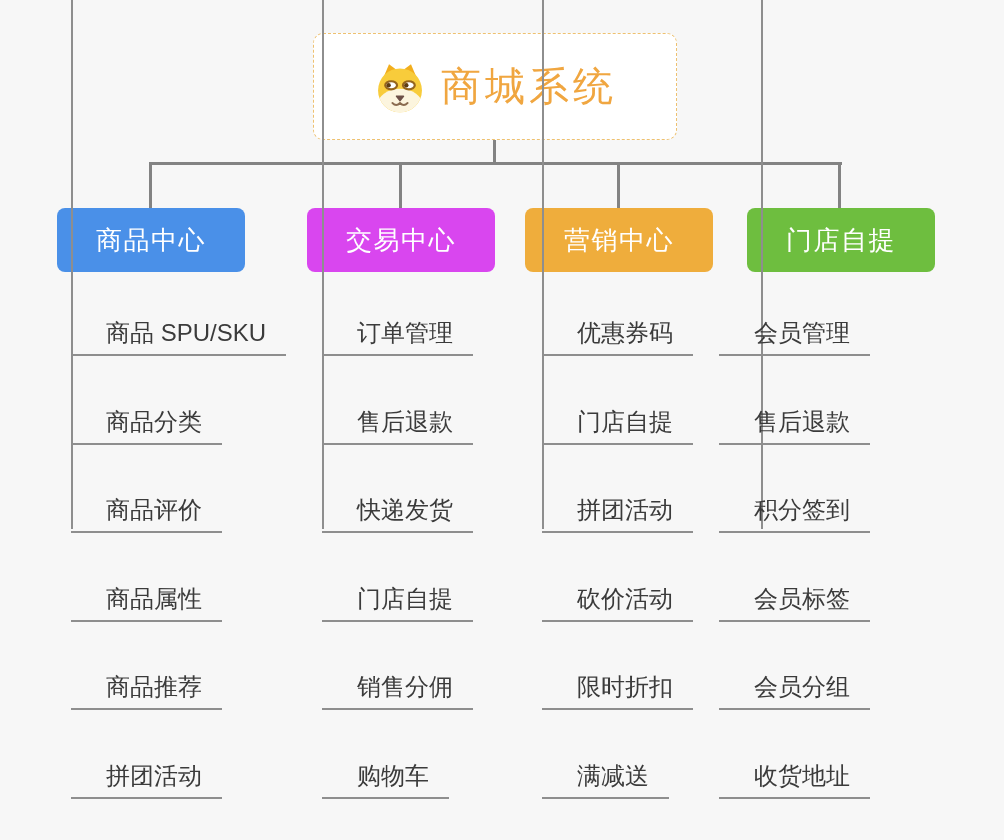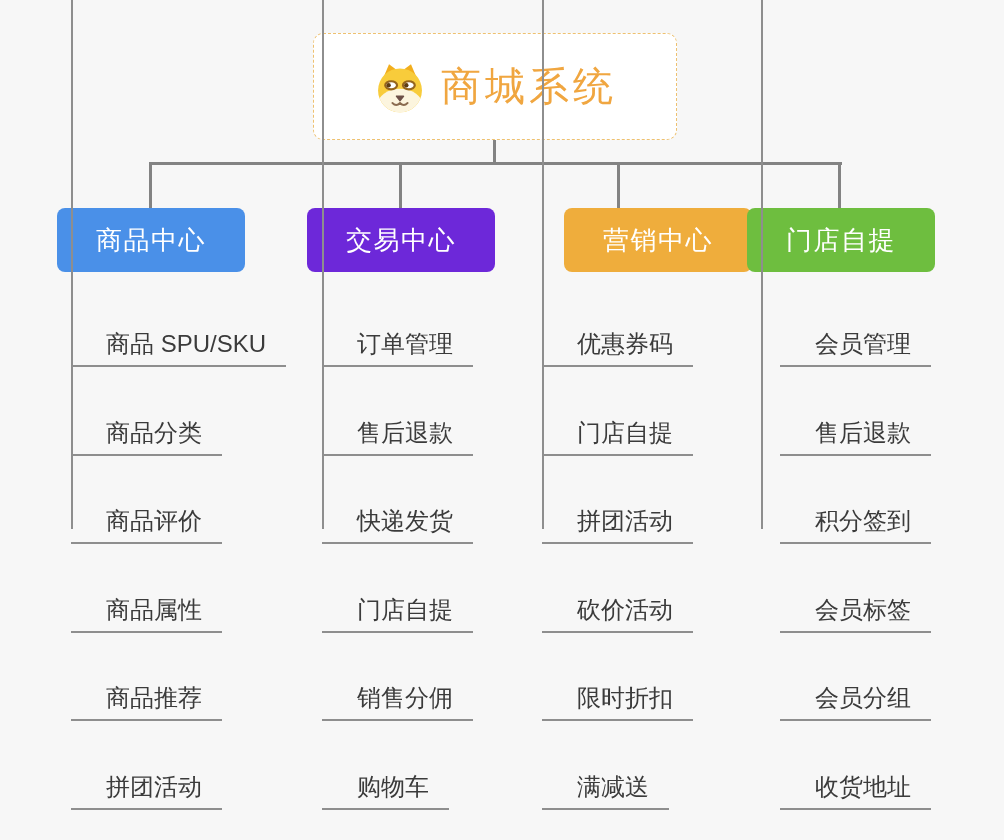--- a/index.html
+++ b/index.html
@@ -19,21 +19,21 @@
   
   .branch-node{position:absolute;top:208px;width:188px;height:64px;border-radius:8px;
     display:flex;align-items:center;justify-content:center;}
   .branch-label{color:#ffffff;font-size:26px;letter-spacing:1.5px;white-space:nowrap;}
 
   
   .leaf-stack{position:absolute;top:272px;}
   .leaf{height:88.6px;box-sizing:border-box;border-bottom:2px solid #8e8e8e;
     display:flex;align-items:flex-end;width:max-content;
     padding:0 20px 5px 35px;}
-  .leaf:first-child{height:84px;margin-top:11px;}
+  .leaf:first-child{height:84px;}
   .leaf-label{font-size:24px;color:#3b3b3b;white-space:nowrap;}
 </style>
 </head>
 <body>
 
 <div class="canvas">
 
   <div class="root-node">
     <svg class="root-icon" viewBox="0 0 64 64">
       <defs>
@@ -80,21 +80,21 @@
         <span class="leaf-label">商品属性</span>
       </div>
     <div class="leaf">
         <span class="leaf-label">商品推荐</span>
       </div>
     <div class="leaf">
         <span class="leaf-label">拼团活动</span>
       </div>
   </div>
 
-  <div class="branch-node" style="left: 307px; background-color: #6d28d9;">
+  <div class="branch-node" style="left: 307px; background-color: #d946ef;">
     <span class="branch-label">交易中心</span>
   </div>
   <div class="spine" style="left:322px;height:529px"></div>
   <div class="leaf-stack" style="left:322px">
     <div class="leaf">
         <span class="leaf-label">订单管理</span>
       </div>
     <div class="leaf">
         <span class="leaf-label">售后退款</span>
       </div>
@@ -105,21 +105,21 @@
         <span class="leaf-label">门店自提</span>
       </div>
     <div class="leaf">
         <span class="leaf-label">销售分佣</span>
       </div>
     <div class="leaf">
         <span class="leaf-label">购物车</span>
       </div>
   </div>
 
-  <div class="branch-node" style="left: 525px; background-color: rgb(239, 173, 60); margin-left: 39px;">
+  <div class="branch-node" style="left: 525px; background-color: rgb(239, 173, 60);">
     <span class="branch-label">营销中心</span>
   </div>
   <div class="spine" style="left:542px;height:529px"></div>
   <div class="leaf-stack" style="left:542px">
     <div class="leaf">
         <span class="leaf-label">优惠券码</span>
       </div>
     <div class="leaf">
         <span class="leaf-label">门店自提</span>
       </div>
@@ -134,21 +134,21 @@
       </div>
     <div class="leaf">
         <span class="leaf-label">满减送</span>
       </div>
   </div>
 
   <div class="branch-node" style="left: 747px; background-color: rgb(110, 190, 63);">
     <span class="branch-label">门店自提</span>
   </div>
   <div class="spine" style="left:761px;height:529px"></div>
-  <div class="leaf-stack" style="left:780px">
+  <div class="leaf-stack" style="left:719px">
     <div class="leaf">
         <span class="leaf-label">会员管理</span>
       </div>
     <div class="leaf">
         <span class="leaf-label">售后退款</span>
       </div>
     <div class="leaf">
         <span class="leaf-label">积分签到</span>
       </div>
     <div class="leaf">

